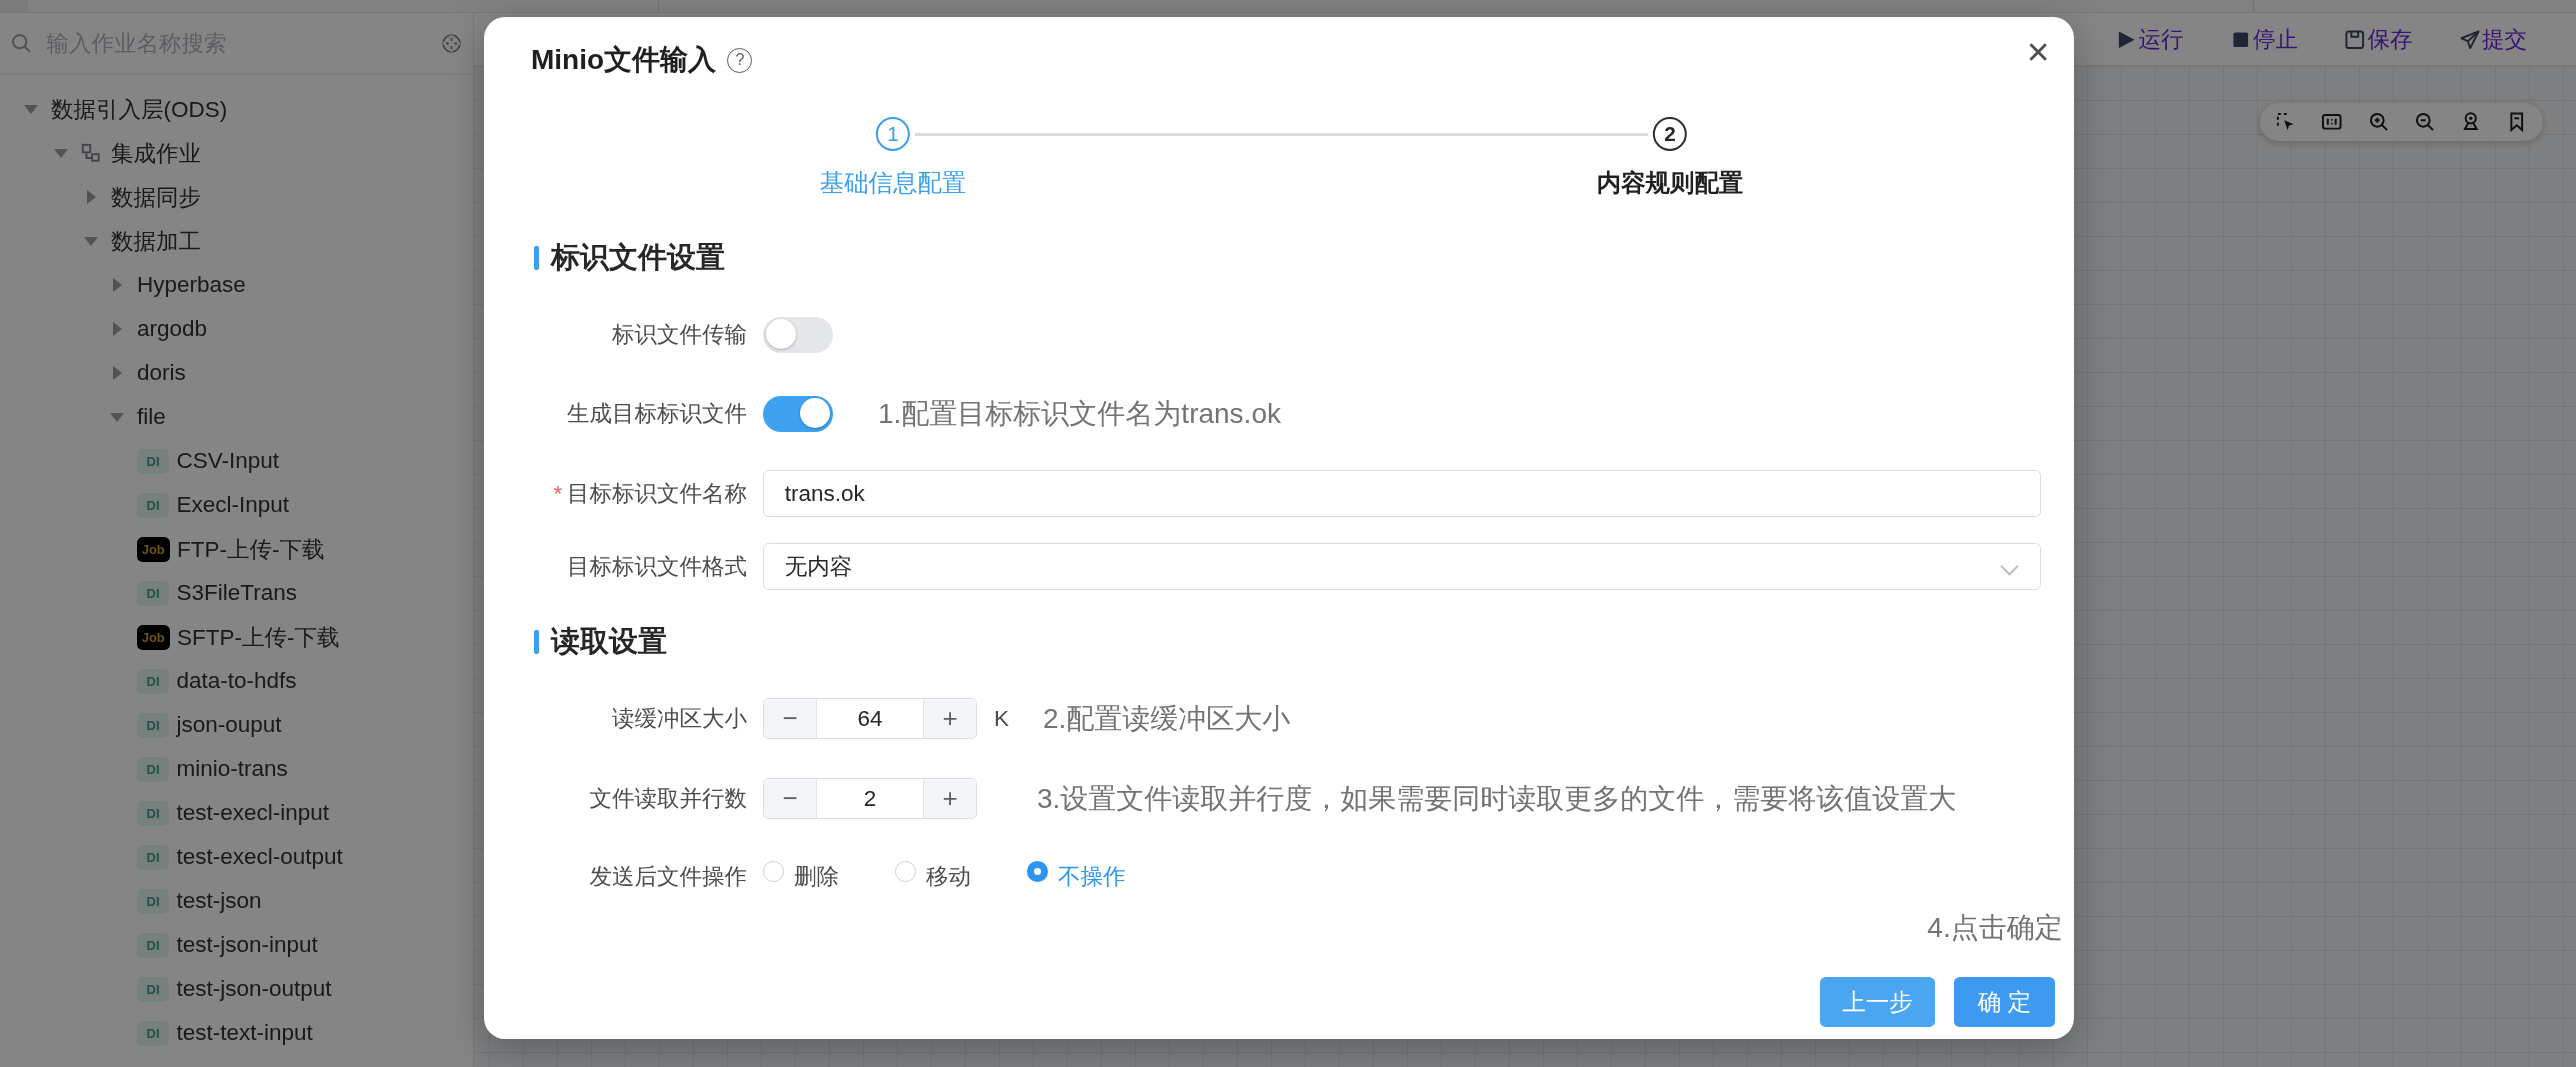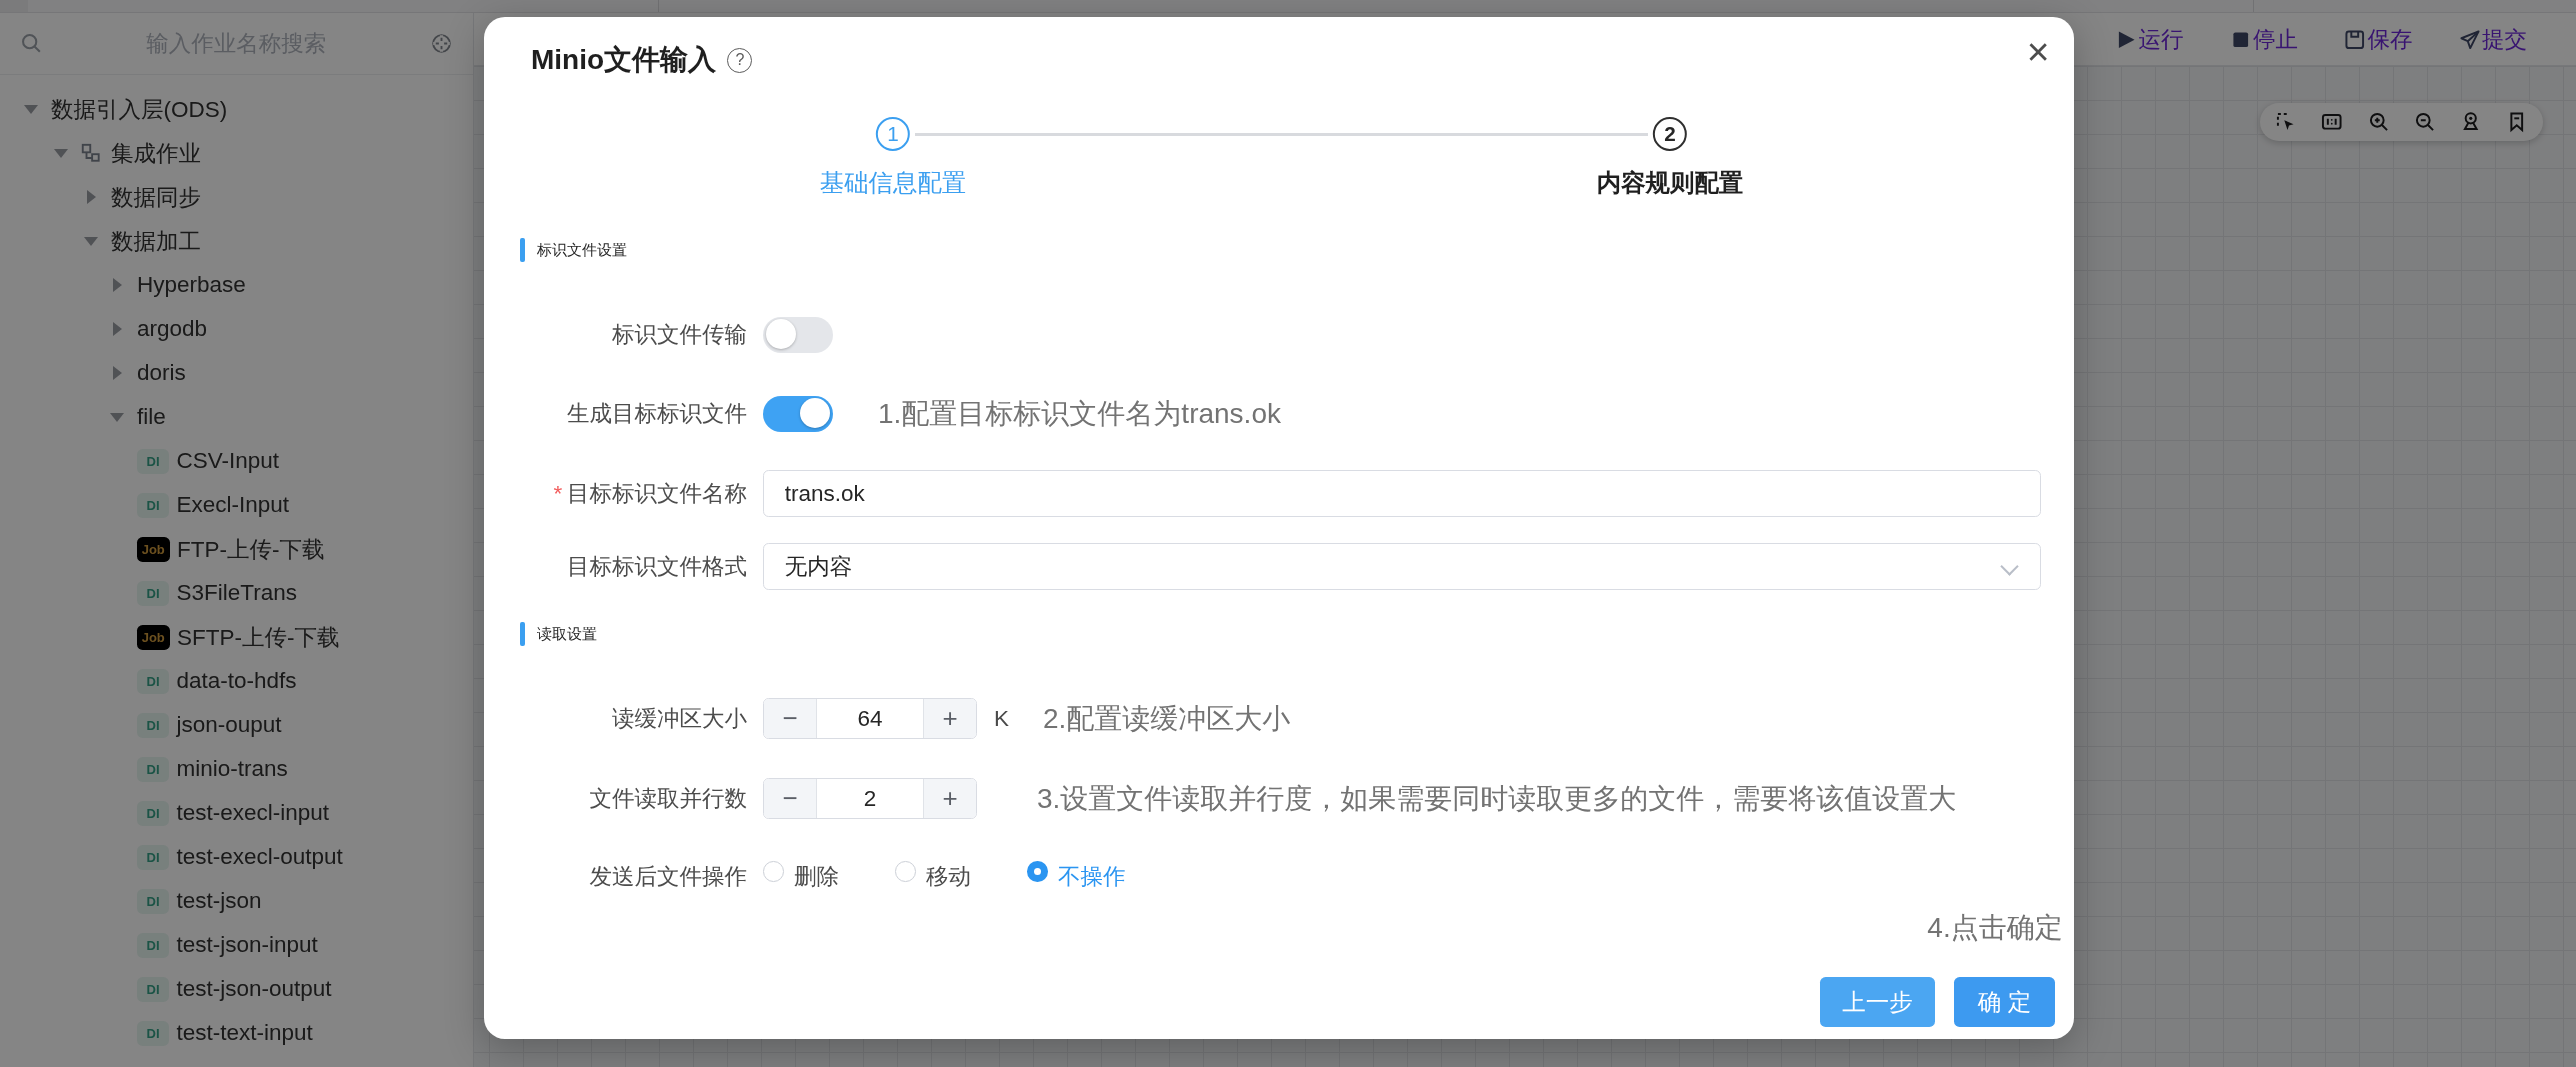--- a/index.html
+++ b/index.html
@@ -6,21 +6,21 @@
   html,body { width:2576px; height:1067px; overflow:hidden; font-family:"Liberation Sans","DejaVu Sans",sans-serif; background:#fff; }
   .stage { position:relative; width:2576px; height:1067px; overflow:hidden; }
 
   
   .topedge { position:absolute; left:0; top:0; right:0; height:13px; background:#f7f8f9; border-bottom:0.9px solid #e2e3e6; z-index:2; }
   .top-tab { position:absolute; left:0; top:0; width:28px; height:12.2px; background:#ececee; }
   .top-tick { position:absolute; top:0; width:0.9px; height:12.2px; background:#d8d9dc; }
 
   
   .sidebar { position:absolute; left:0; top:13px; width:474px; bottom:0; background:#ffffff; border-right:0.9px solid #e4e6ea; z-index:2; }
-  .search-row { height:62px; border-bottom:0.9px solid #ecedf0; display:flex; align-items:center; padding:0 19px; gap:13px;text-align:center; }
+  .search-row { height:62px; border-bottom:0.9px solid #ecedf0; display:flex; align-items:center; padding:0 9px; gap:13px; }
   .search-ph { font-size:22.5px; color:#aeb3bc; flex:1; }
   .tree { padding-top:12.2px; }
   .tree-row { height:44px; display:flex; align-items:center; cursor:pointer; }
   .tree-label { font-size:22.5px; color:#323232; margin-left:7.5px; white-space:nowrap; }
   .caret-box { width:24.4px; height:24.4px; display:flex; align-items:center; justify-content:center; flex:0 0 24.4px; }
   .caret-down { width:0; height:0; border-left:7.5px solid transparent; border-right:7.5px solid transparent; border-top:9.4px solid #9a9da4; }
   .caret-right { width:0; height:0; border-top:7.5px solid transparent; border-bottom:7.5px solid transparent; border-left:9.4px solid #9a9da4; }
   .badge { height:25px; min-width:32px; padding:0 4.7px; border-radius:5.6px; font-size:13px; font-weight:bold; display:flex; align-items:center; justify-content:center; margin-left:0; }
   .badge-di  { background:#e7f5f0; color:#35a187; }
   .badge-job { background:#000000; color:#cf9a3d; }
@@ -55,21 +55,21 @@
   .step-line { position:absolute; left:431px; top:116px; width:733px; height:2.8px; background:#d8dade; }
   .step { position:absolute; top:100px; transform:translateX(-50%); text-align:center; cursor:pointer; }
   .step-circle { width:34px; height:34px; border-radius:50%; border:2.8px solid #2f2f2f; margin:0 auto;
     display:flex; align-items:center; justify-content:center; font-size:20.7px; color:#262626; font-weight:bold; background:#fff; }
   .step-label { margin-top:16px; font-size:24.4px; color:#1f1f1f; font-weight:bold; white-space:nowrap; }
   .step.active .step-circle { border-color:#3b9ff0; color:#3b9ff0; font-weight:normal; }
   .step.active .step-label { color:#3b9ff0; font-weight:normal; }
   .step1 { left:409px; } .step2 { left:1186px; }
 
   
-  .section-h { position:absolute; left:36px; display:flex; align-items:center; gap:12.2px; font-size:15px; font-weight:normal; color:#262626; }
+  .section-h { position:absolute; left:50px; display:flex; align-items:center; gap:12.2px; font-size:29px; font-weight:bold; color:#262626; }
   .section-h .bar { width:4.7px; height:24.4px; background:#3b9ff0; border-radius:1.9px; }
   .row { position:absolute; left:0; width:100%; height:47px; display:flex; align-items:center; }
   .f-label { flex:0 0 263px; text-align:right; font-size:22.5px; color:#4c4c4c; white-space:nowrap; }
   .req { color:#f25d5d; margin-right:4.7px; }
   .ctl { margin-left:16px; display:flex; align-items:center; }
 
   .toggle { width:70px; height:36px; border-radius:18px; background:#e4e6ea; position:relative; cursor:pointer; transition:none; }
   .toggle .knob { position:absolute; top:2.8px; left:2.8px; width:30px; height:30px; border-radius:50%; background:#fff; box-shadow:0 0.9px 2.8px rgba(0,0,0,0.25); }
   .toggle.on { background:#3ea2f3; }
   .toggle.on .knob { left:auto; right:2.8px; }

